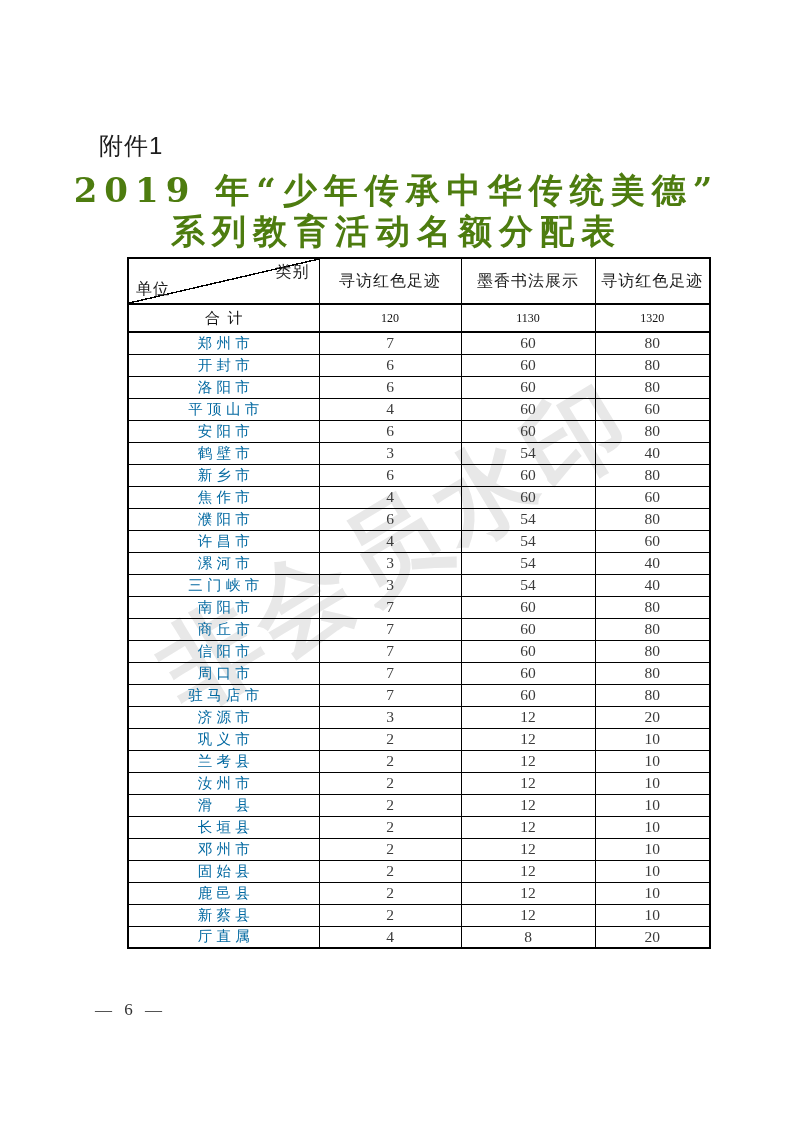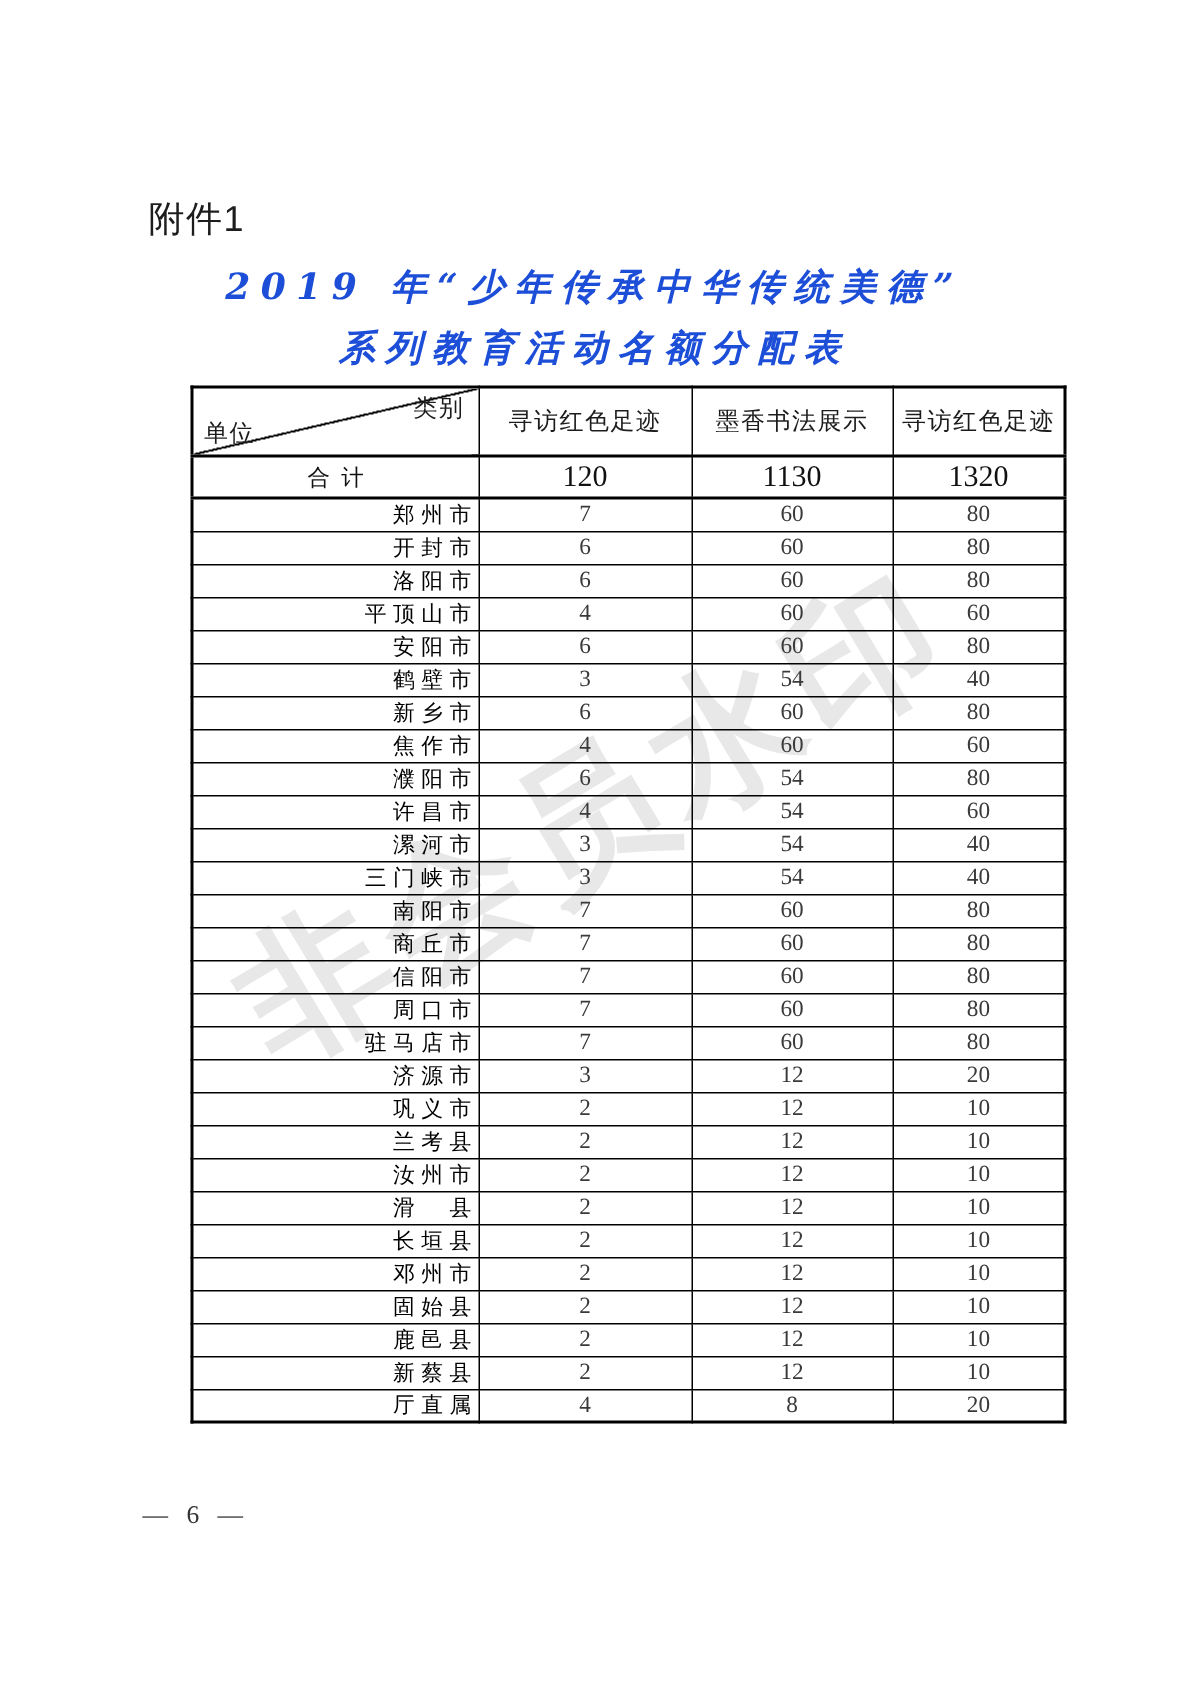--- a/index.html
+++ b/index.html
@@ -45,25 +45,24 @@
   .title-block {
     position: absolute;
     left: 0;
     top: 170px;
     width: 793px;
     text-align: center;
     z-index: 1;
   }
   .title-line {
     font-family: "DejaVu Serif", "Liberation Serif", serif;
-    font-size: 24px;
+    font-size: 34px;
     font-weight: bold;
-    font-style: italic;
     letter-spacing: 7px;
-    color: #1d4ed8;
+    color: #4d7c0f;
     line-height: 41px;
     white-space: nowrap;
   }
   .alloc-table {
     position: absolute;
     left: 107px;
     top: 257px;
     width: 582px;
     border-collapse: collapse;
     table-layout: fixed;
@@ -100,28 +99,27 @@
   .corner-unit {
     position: absolute;
     bottom: 3px;
     left: 7px;
     font-size: 16px;
     letter-spacing: 1px;
   }
   .total-row td { height: 28px; font-weight: normal; }
   .total-row { border-bottom: 2px solid #000; }
   .total-row .unit-cell { font-size: 15px; letter-spacing: 0.5em; text-indent: 0.5em; color: #111; }
-  .total-row .value-cell { font-family: "Liberation Serif", "DejaVu Serif", serif; font-size: 20px; color: #111; }
+  .total-row .value-cell { font-family: "Liberation Serif", "DejaVu Serif", serif; font-size: 12px; color: #111; }
   .body-row td { height: 22px; }
   .body-row .unit-cell {
     font-size: 14.5px;
     letter-spacing: 0.3em;
     text-indent: 0.3em;
-    color: #000000;
-    text-align: right;
+    color: #0369a1;
   }
   .body-row .value-cell {
     font-family: "Liberation Serif", "DejaVu Serif", serif;
     font-size: 15.5px;
     color: #3a3a3a;
   }
   .page-number {
     position: absolute;
     left: 95px;
     top: 1000px;

